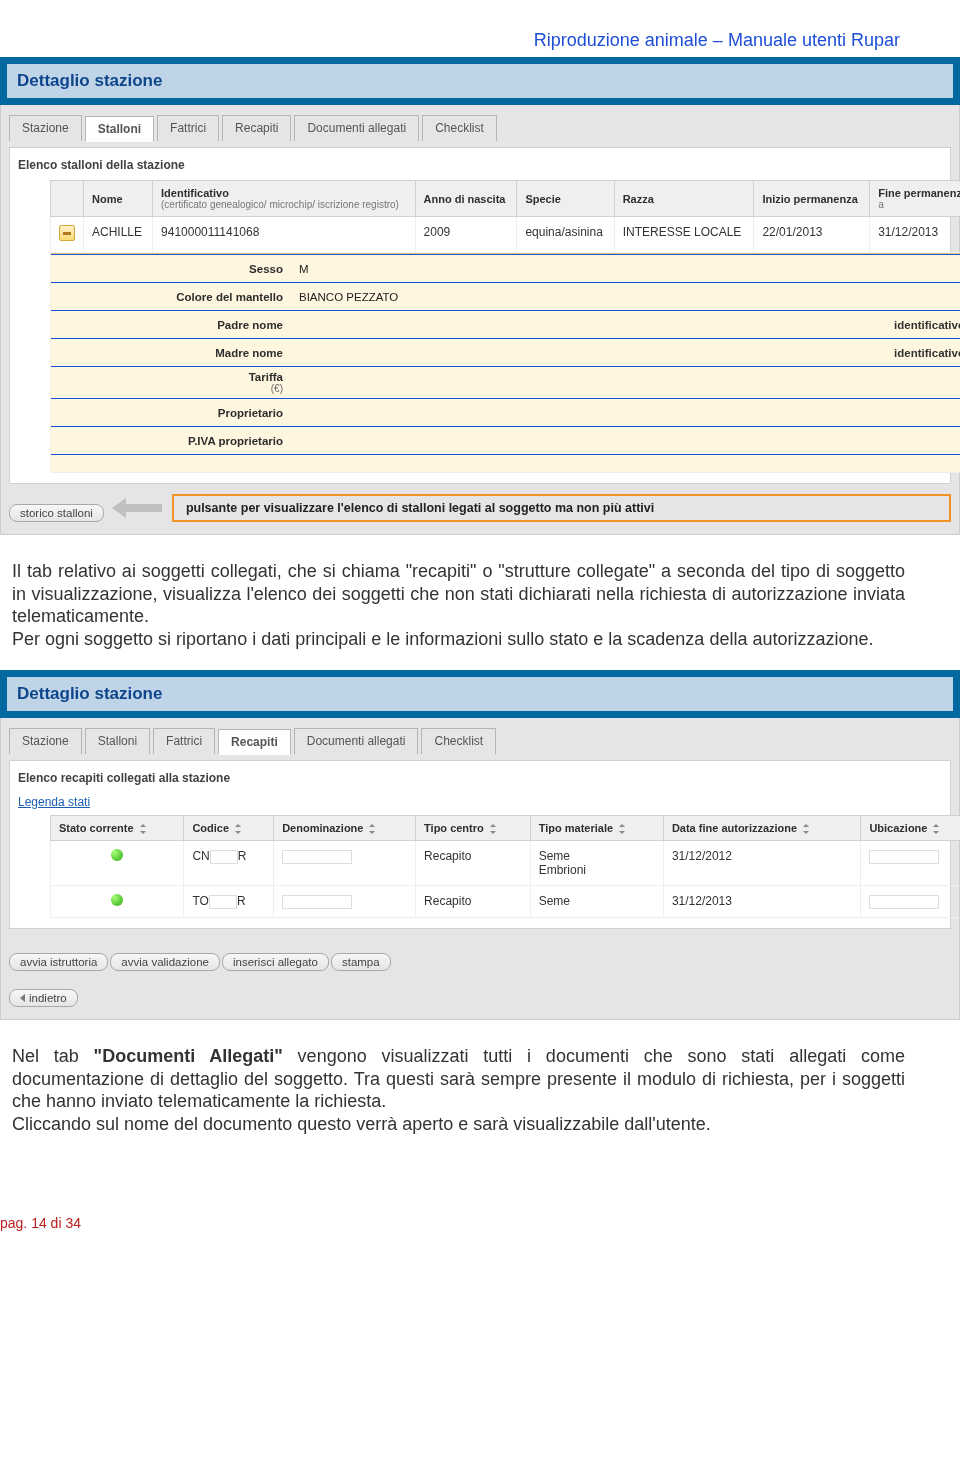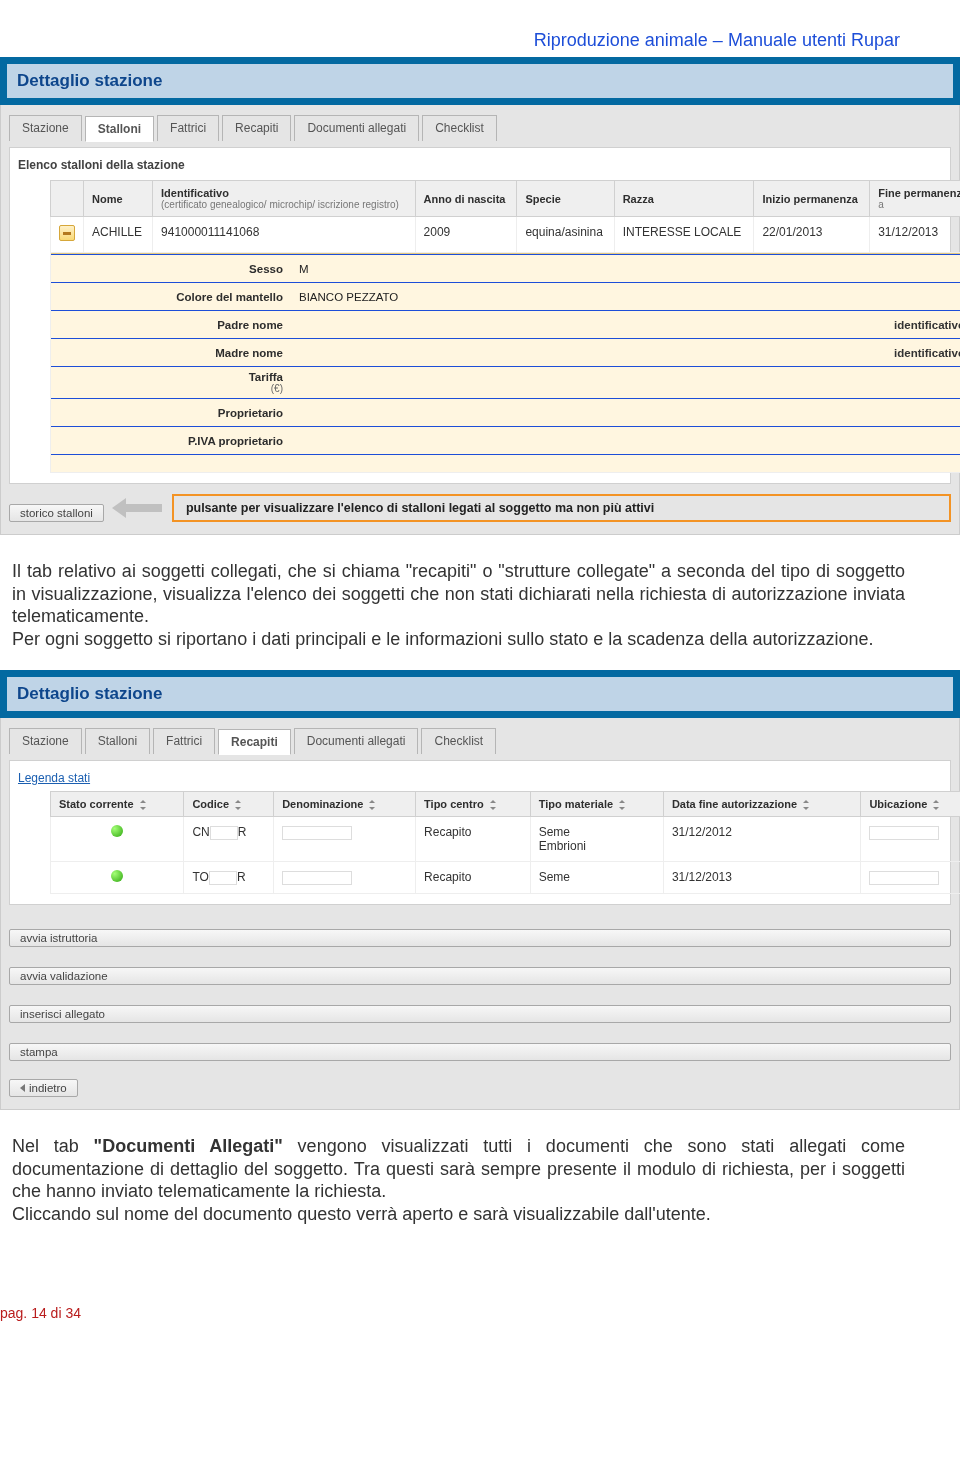--- a/index.html
+++ b/index.html
@@ -43,21 +43,21 @@
   .detail-block { background: #fff6e0; border-top: 1px solid #e6c97e; padding: 0; }
   .detail-row { display: flex; align-items: center; border-top: 1px solid #1d4ed8; min-height: 28px; padding: 4px 8px; }
   .detail-row .lbl { width: 240px; text-align: right; font-weight: bold; color: #2d2d2d; padding-right: 16px; font-size: 11.5px; }
   .detail-row .lbl .sub { font-weight: normal; color: #666; font-size: 10px; display: block; }
   .detail-row .val { flex: 1; font-size: 11.5px; color: #222; }
   .detail-row .extra { width: 130px; text-align: right; font-weight: bold; font-size: 11.5px; }
 
   .btn {
     display: inline-block; background: linear-gradient(#f7f7f7,#e5e5e5);
     border: 1px solid #a8a8a8; color: #444; padding: 3px 14px; font-size: 12px;
-    border-radius: 2px; margin-top: 10px; cursor: pointer;
+    border-radius: 8px; margin-top: 10px; cursor: pointer;
   }
   .btn.small { padding: 2px 10px; font-size: 11.5px; }
 
   .callout-row { display: flex; align-items: center; gap: 10px; margin-top: 10px; }
   .arrow-left {
     width: 48px; height: 14px; position: relative;
   }
   .arrow-left .shaft { position: absolute; right: 0; top: 3px; width: 38px; height: 8px; background: #c0c0c0; }
   .arrow-left .head { position: absolute; left: -2px; top: -3px; width: 0; height: 0; border-top: 10px solid transparent; border-bottom: 10px solid transparent; border-right: 14px solid #c0c0c0; }
   .callout-box { border: 2px solid #f39324; padding: 5px 12px; font-weight: bold; color: #222; font-size: 12.5px; flex: 1; }
@@ -72,21 +72,21 @@
   .sort-icon::before, .sort-icon::after {
     content: ""; position: absolute; left: 2px; width: 0; height: 0;
     border-left: 3px solid transparent; border-right: 3px solid transparent;
   }
   .sort-icon::before { top: 0; border-bottom: 3px solid #888; }
   .sort-icon::after  { bottom: 0; border-top: 3px solid #888; }
 
   .dot-green { width: 12px; height: 12px; border-radius: 50%; background: radial-gradient(circle at 30% 30%, #a3ff76, #2fa610); display: inline-block; }
 
   .legend-link { color: #1b5fb1; text-decoration: underline; font-size: 12px; padding: 2px 0 6px 0; display: inline-block; }
-  .btn-row { display: flex; gap: 10px; margin-top: 14px; flex-direction: column; }
+  .btn-row { display: flex; gap: 2px; margin-top: 14px; }
   .back-row { margin-top: 8px; }
   .back-btn { display:inline-flex; align-items:center; gap:4px; }
   .back-btn .chev { display:inline-block; width:0; height:0; border-top:4px solid transparent; border-bottom:4px solid transparent; border-right:5px solid #777; }
 
   .mask { display:inline-block; height:14px; background:#fff; border:1px solid #ddd; vertical-align:middle; }
 
   .footer-pg { text-align:left; padding: 60px 60px 30px 0; font-size:14px; color:#b91c1c; }
 </style>
 </head>
 <body>
@@ -199,20 +199,21 @@
   <div class="panel-body">
     <div class="tabs">
       <div class="tab">Stazione</div>
       <div class="tab">Stalloni</div>
       <div class="tab">Fattrici</div>
       <div class="tab active">Recapiti</div>
       <div class="tab">Documenti allegati</div>
       <div class="tab">Checklist</div>
     </div>
     <div class="fieldset">
+      <div class="legend">Elenco recapiti collegati alla stazione</div>
       <a class="legend-link">Legenda stati</a>
       <table class="grid-table">
         <thead>
           <tr>
             <th><span>Stato corrente</span><span class="sort-icon"></span></th>
             <th><span>Codice</span><span class="sort-icon"></span></th>
             <th><span>Denominazione</span><span class="sort-icon"></span></th>
             <th><span>Tipo centro</span><span class="sort-icon"></span></th>
             <th><span>Tipo materiale</span><span class="sort-icon"></span></th>
             <th><span>Data fine autorizzazione</span><span class="sort-icon"></span></th>

